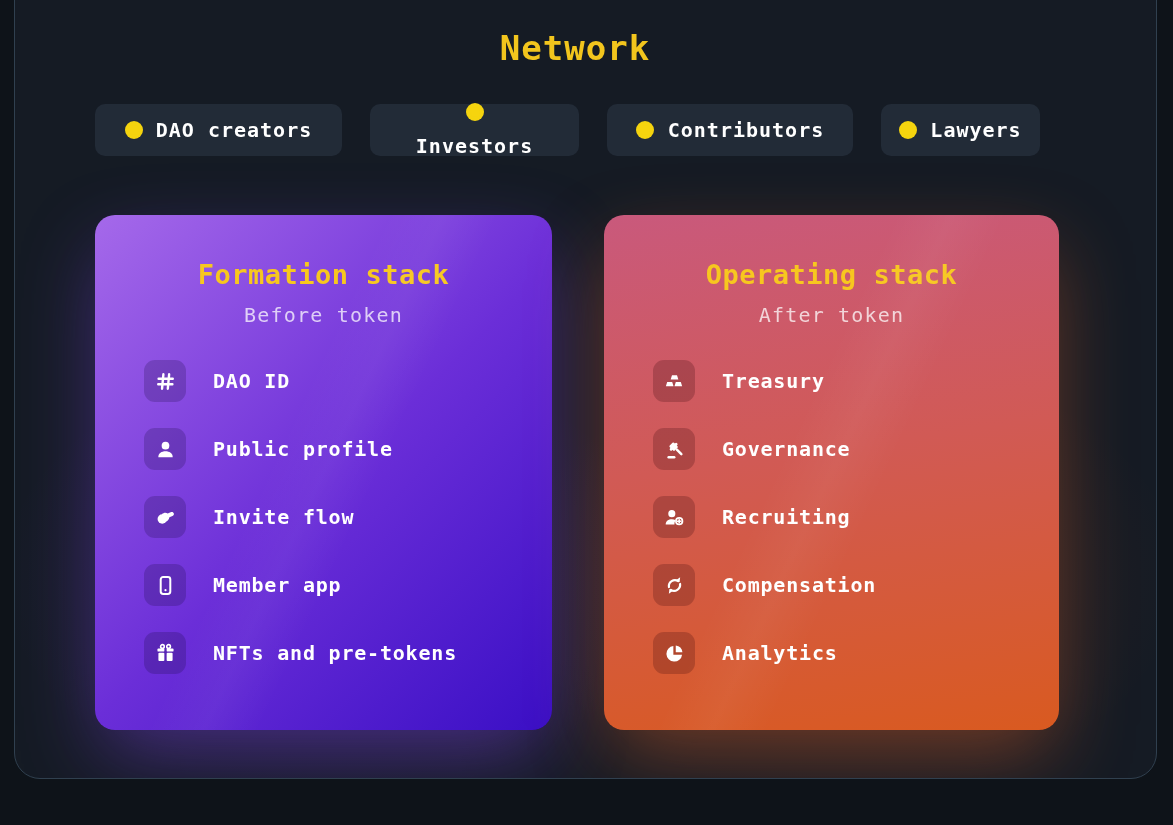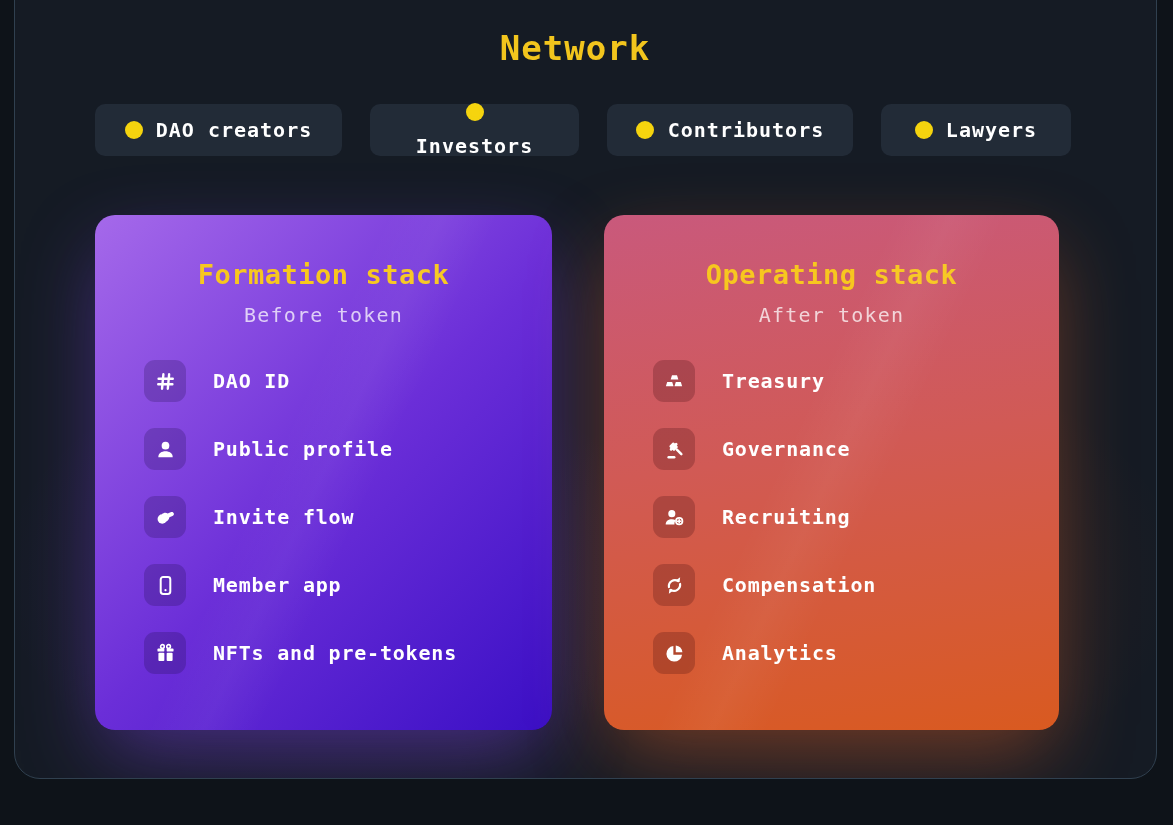--- a/index.html
+++ b/index.html
@@ -52,21 +52,21 @@
           <span class="pill-label">DAO creators</span>
         </button>
         <button class="pill" style="width: 209px; flex-direction: column;">
           <span class="dot"></span>
           <span class="pill-label">Investors</span>
         </button>
         <button class="pill" style="width: 246px; gap: 14px;">
           <span class="dot"></span>
           <span class="pill-label">Contributors</span>
         </button>
-        <button class="pill" style="width: 190px;">
+        <button class="pill" style="width: 159px;">
           <span class="dot"></span>
           <span class="pill-label">Lawyers</span>
         </button>
       </div>
 
     <div class="cards-row">
       <section class="card card-formation">
         <h2 class="card-title">Formation stack</h2>
         <p class="card-subtitle">Before token</p>
         <ul class="card-items">

